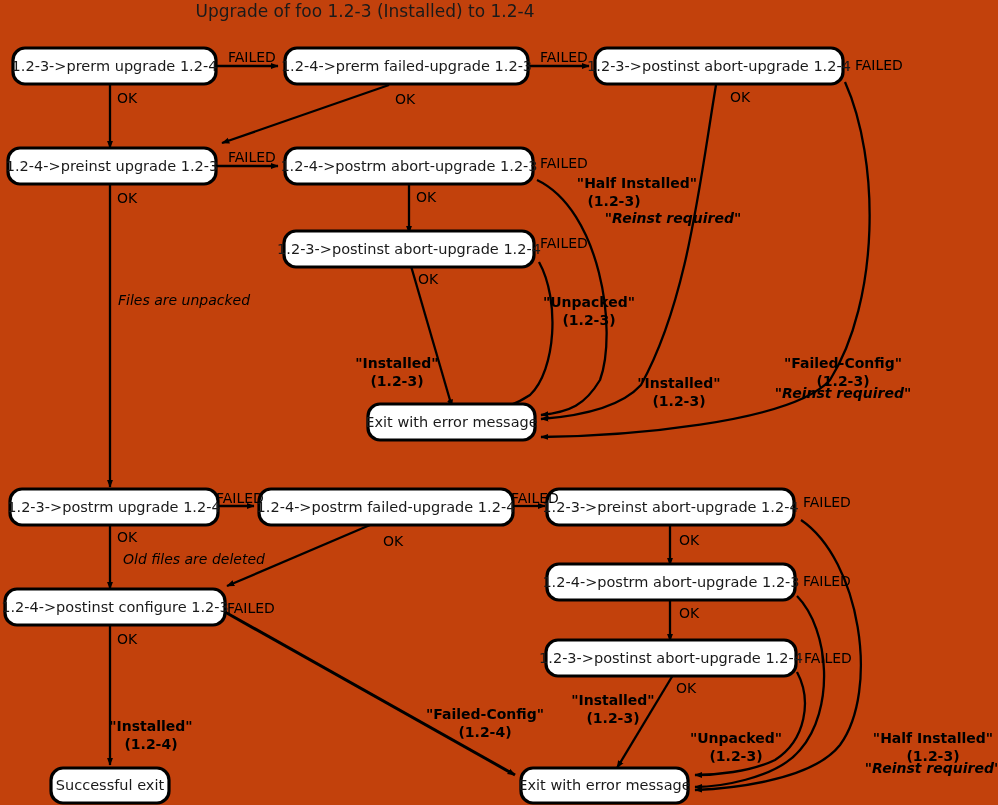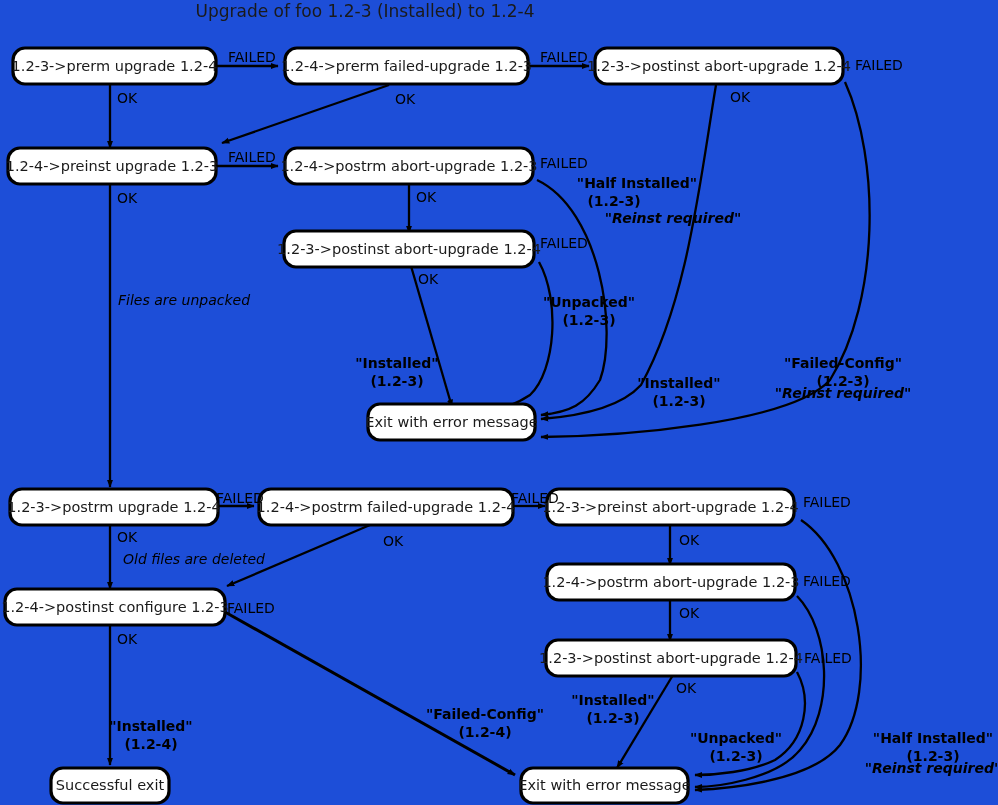--- a/index.html
+++ b/index.html
@@ -7,21 +7,21 @@
     padding: 0;
     background: #ffffff;
   }
   body {
     font-family: "DejaVu Sans", sans-serif;
   }
   #canvas {
     position: relative;
     width: 998px;
     height: 805px;
-    background: #1d4ed8;
+    background: #c2410c;
     overflow: hidden;
   }
   #diagram-svg {
     position: absolute;
     top: 0;
     left: 0;
     width: 998px;
     height: 805px;
   }
   .node-rect {

